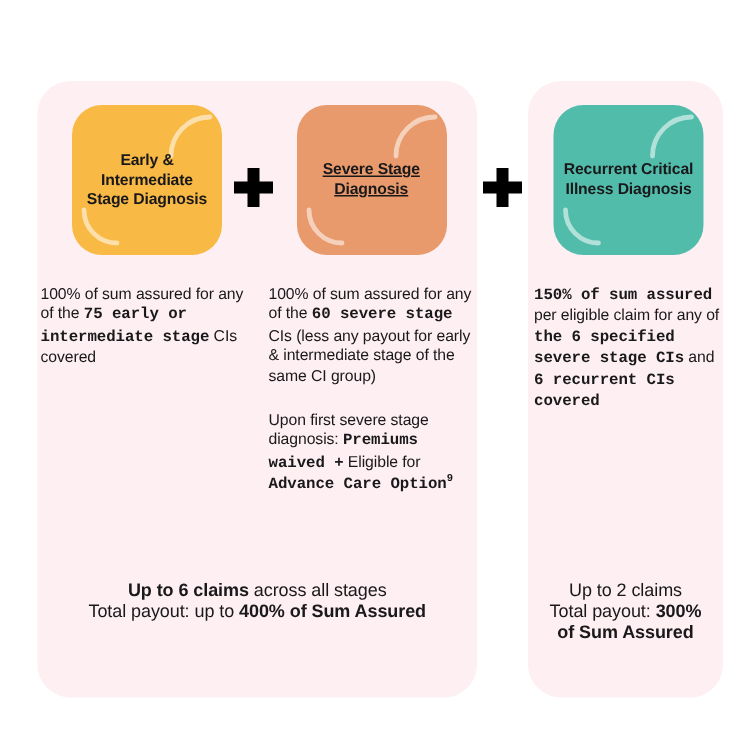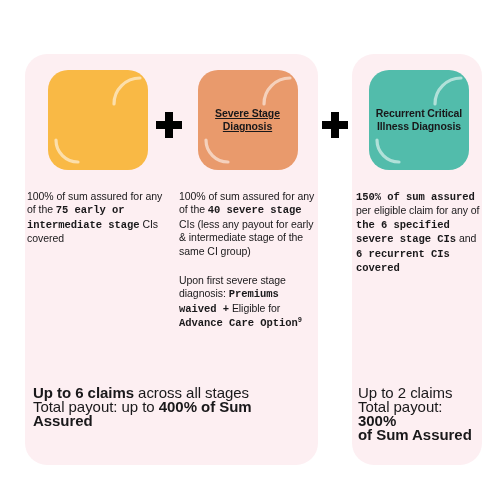--- a/index.html
+++ b/index.html
@@ -125,22 +125,23 @@
   .body-block b { font-weight: 700; font-family: Liberation Mono, monospace; }
   .body-block sup {
     font-size: 7px;
     vertical-align: super;
     line-height: 0;
   }
 
   
   .footer-block {
     position: absolute;
-    font-size: 15px;
+    font-size: 12px;
     line-height: 14px;
+    text-align: center;
     letter-spacing: -0.05px;
     color: #19181a;
   }
   .footer-block b { font-weight: 700; }
   #footer-left {
     left: 33px;
     top: 386px;
     width: 277px;
   }
   #footer-right {
@@ -162,20 +163,21 @@
       <span class="card-arc" style="right:6px; top:6px;">
         <svg width="30" height="30" viewBox="0 0 30 30">
           <path d="M2 28 A26 26 0 0 1 28 2" fill="none" stroke="rgba(255,255,255,0.55)" stroke-width="3.2" stroke-linecap="round"></path>
         </svg>
       </span>
       <span class="card-arc" style="left:6px; bottom:6px;">
         <svg width="26" height="26" viewBox="0 0 26 26">
           <path d="M24 24 A22 22 0 0 1 2 2" fill="none" stroke="rgba(255,255,255,0.55)" stroke-width="3.2" stroke-linecap="round"></path>
         </svg>
       </span>
+      <span class="card-label">Early &amp; Intermediate Stage Diagnosis</span>
     </div>
     <div class="body-block" id="body-early">100% of sum assured for any of the <b>75 early or intermediate stage</b> CIs covered</div>
   </div>
 
   <div class="plus-sign" id="plus-one">
     <span class="bar-h" style="background: rgb(0, 0, 0);"></span>
     <span class="bar-v" style="background: rgb(0, 0, 0);"></span>
   </div>
 
   <div class="column" id="column-severe">
@@ -185,21 +187,21 @@
           <path d="M2 28 A26 26 0 0 1 28 2" fill="none" stroke="rgba(255,255,255,0.55)" stroke-width="3.2" stroke-linecap="round"></path>
         </svg>
       </span>
       <span class="card-arc" style="left:6px; bottom:6px;">
         <svg width="26" height="26" viewBox="0 0 26 26">
           <path d="M24 24 A22 22 0 0 1 2 2" fill="none" stroke="rgba(255,255,255,0.55)" stroke-width="3.2" stroke-linecap="round"></path>
         </svg>
       </span>
       <span class="card-label">Severe Stage Diagnosis</span>
     </div>
-    <div class="body-block" id="body-severe">100% of sum assured for any of the <b>40 severe stage</b> CIs (less any payout for early &amp; intermediate stage of the same CI group)</div>
+    <div class="body-block" id="body-severe">100% of sum assured for any of the <b>60 severe stage</b> CIs (less any payout for early &amp; intermediate stage of the same CI group)</div>
     <div class="body-block" id="body-severe-2">Upon first severe stage diagnosis: <b>Premiums waived +</b> Eligible for <b>Advance Care Option<sup>9</sup></b></div>
   </div>
 
   <div class="plus-sign" id="plus-two">
     <span class="bar-h" style="background: rgb(0, 0, 0);"></span>
     <span class="bar-v" style="background: rgb(0, 0, 0);"></span>
   </div>
 
   <div class="column" id="column-recurrent">
     <div class="stage-card" id="card-recurrent" style="background: rgb(82, 188, 171);">

